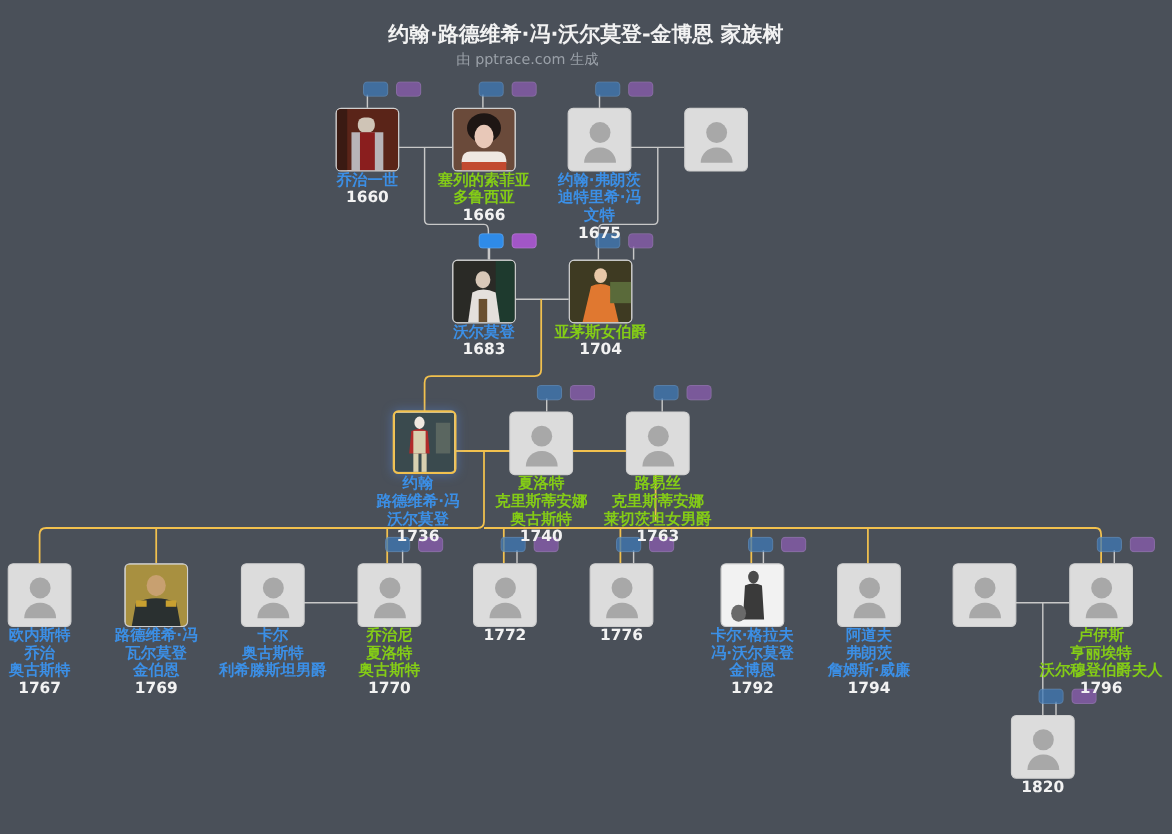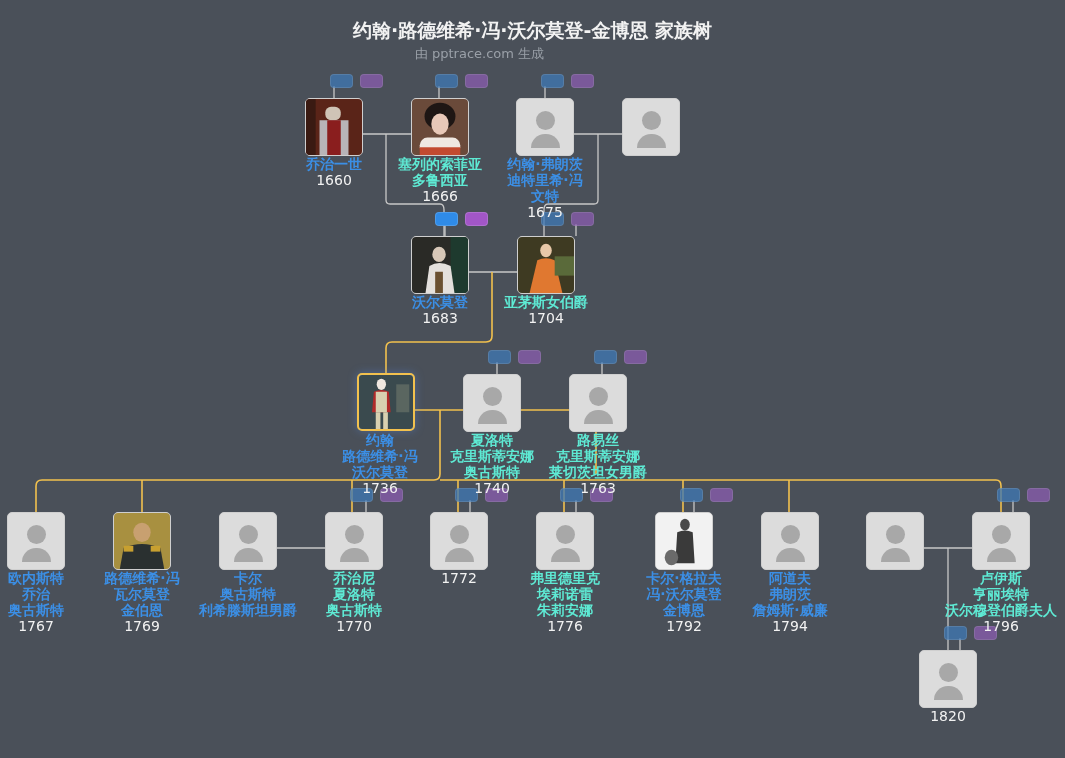--- a/index.html
+++ b/index.html
@@ -8,22 +8,22 @@
   .subtitle{position:absolute;left:0;top:45px;width:959px;text-align:center;color:#9aa0a8;font-size:13px;}
   svg.lines{position:absolute;left:0;top:0;}
   .node{position:absolute;width:58px;height:58px;border-radius:5px;background:#dcdcdc;box-sizing:border-box;border:1px solid #cfcfcf;overflow:hidden;}
   .node.sel{border:2px solid #f2c14e;box-shadow:0 0 10px rgba(90,150,255,0.35);}
   .node .head{position:absolute;left:19px;top:12px;width:19px;height:19px;border-radius:50%;background:#a8a8a8;}
   .node .body{position:absolute;left:14px;top:35px;width:29px;height:14px;border-radius:15px 15px 0 0;background:#a8a8a8;}
   .photo{position:absolute;inset:0;}
   .label{position:absolute;width:160px;text-align:center;font-size:14px;line-height:16px;font-weight:bold;}
   .label .nm{display:block;white-space:pre;}
   .label.male .nm{color:#3b8fe6;}
-  .label.female .nm{color:#5eead4;}
-  .label .yr{display:block;color:#f2f2f2;font-weight:normal;font-size:14px;line-height:17px;}
+  .label.female .nm{color:#84cc16;}
+  .label .yr{display:block;color:#f2f2f2;font-weight:bold;font-size:14px;line-height:17px;}
   .pill{position:absolute;width:21px;height:12px;border-radius:4px;border:1px solid rgba(255,255,255,0.15);}
   .pill.b{background:#3e78b5;opacity:0.75;}
   .pill.p{background:#8a5cb0;opacity:0.75;}
   .pill.b.on{background:#2f8be8;opacity:1;}
   .pill.p.on{background:#a256c7;opacity:1;}
 </style>
 </head>
 <body>
 
 <div class="title">约翰·路德维希·冯·沃尔莫登-金博恩 家族树</div>
@@ -272,23 +272,20 @@
   </div>
 <div class="label female" style="left:379px;top:570px">
     <span class="yr">1772</span>
   </div>
 
 <div class="node" style="left:536px;top:512px">
     <div class="head"></div>
     <div class="body"></div>
   </div>
 <div class="label female" style="left:485px;top:570px">
-    <span class="nm">弗里德里克
-埃莉诺雷
-朱莉安娜</span>
     <span class="yr">1776</span>
   </div>
 
 <div class="node" style="left:655px;top:512px">
   <svg class="photo" viewBox="0 0 58 58">
       <rect width="58" height="58" fill="#f2f2f2"></rect>
       <ellipse cx="30" cy="12" rx="5" ry="6" fill="#4a4a4a"></ellipse>
       <path d="M20 52 L22 20 Q30 16 38 20 L40 52 Z" fill="#3a3a3a"></path>
       <ellipse cx="16" cy="46" rx="7" ry="8" fill="#6a6a6a"></ellipse>
     </svg>

